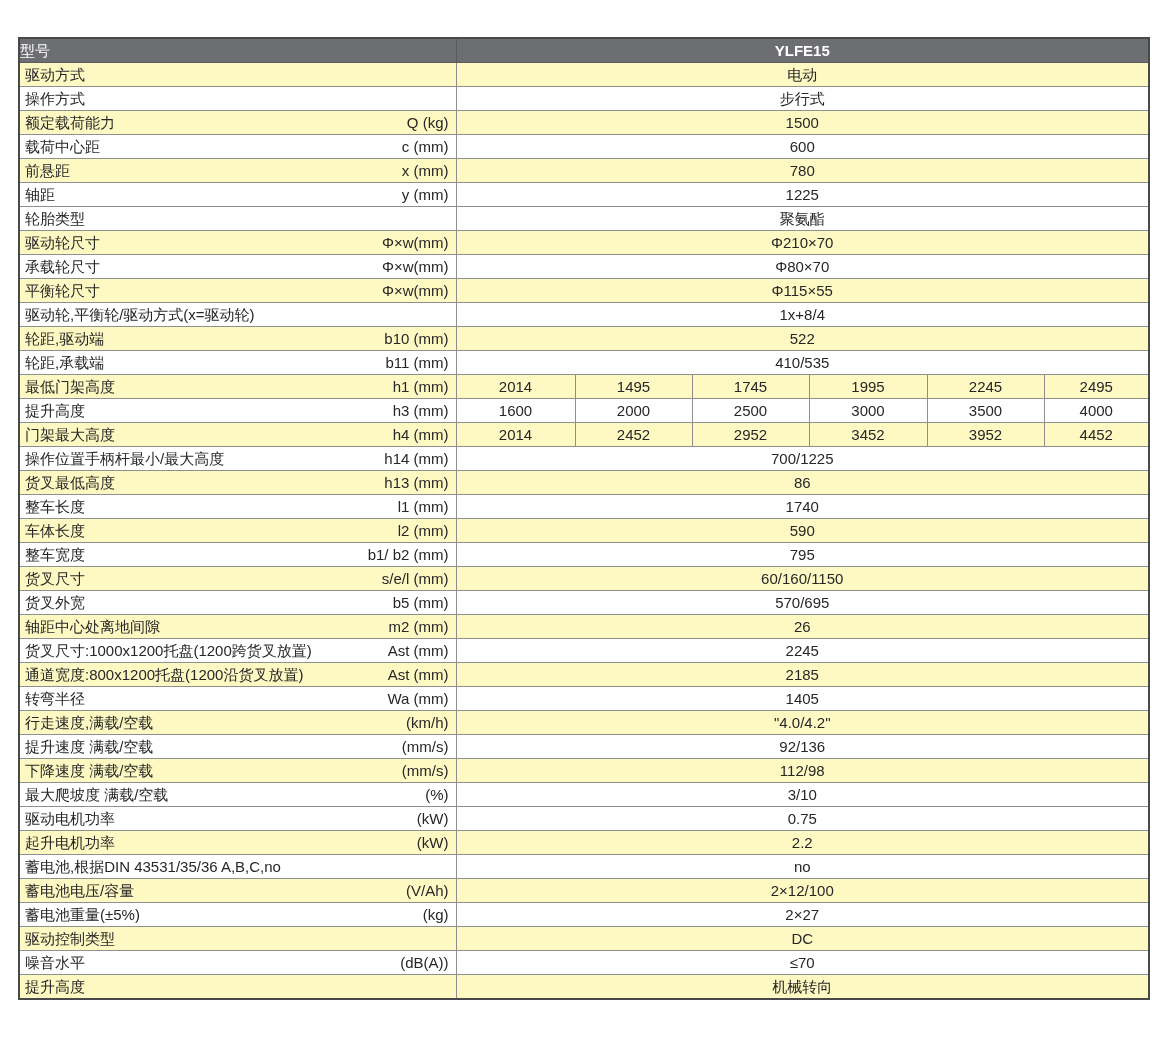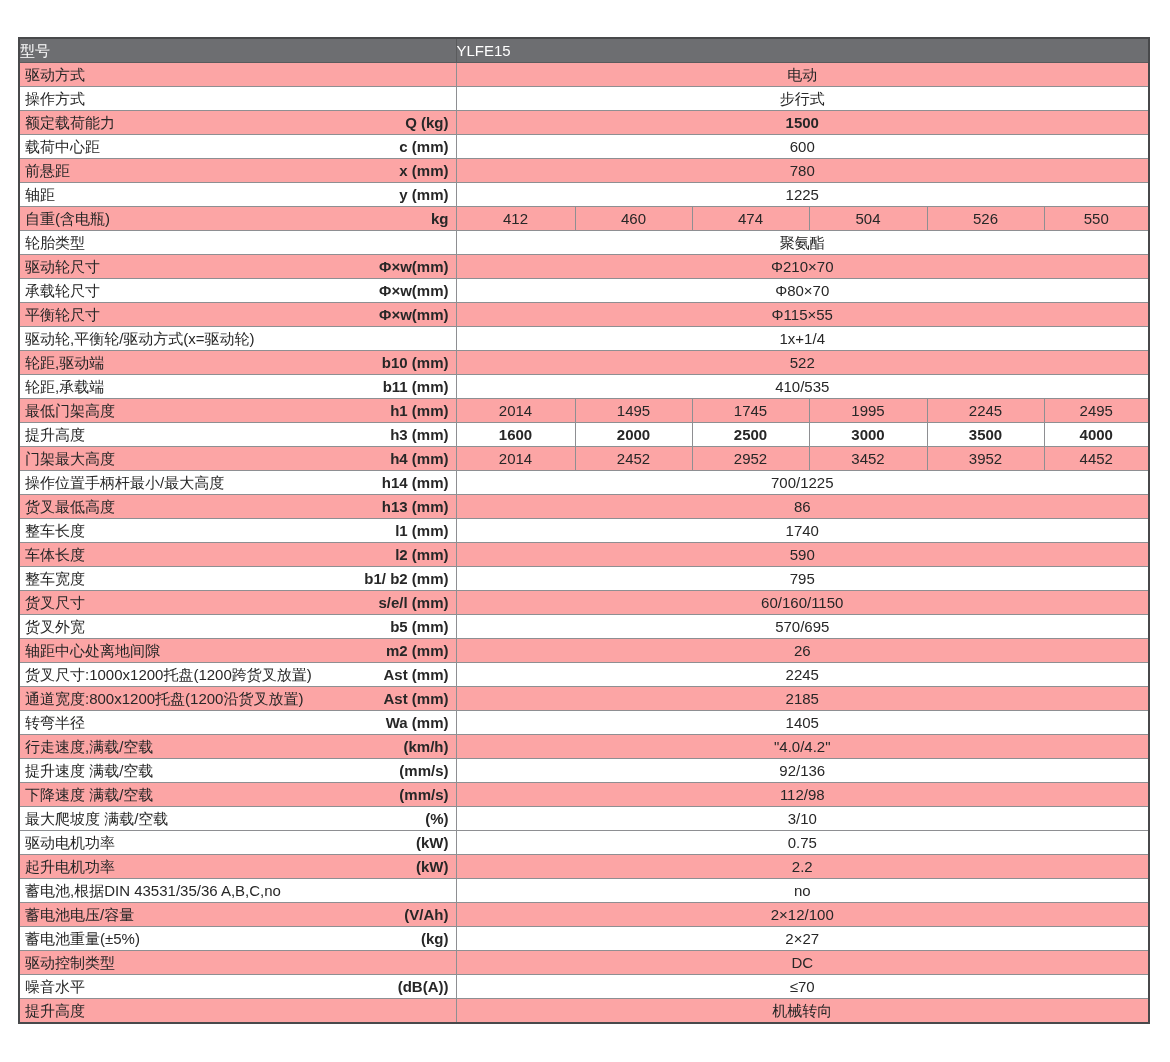--- a/index.html
+++ b/index.html
@@ -36,37 +36,37 @@
     background: #6d6e71;
     color: #ffffff;
     border-color: #5a5b5d;
   }
   th.model-label {
     text-align: left;
     font-weight: 400;
     padding-left: 6px;
   }
   th.model-value {
-    text-align: left;
-    font-weight: 400;
+    text-align: center;
+    font-weight: 700;
   }
   td.label-cell .lcell {
     display: flex;
     justify-content: space-between;
     align-items: baseline;
     padding: 0 7px 0 5px;
   }
   td.label-cell .lab { text-align: left; }
-  td.label-cell .unit { text-align: right; font-weight: bold; }
+  td.label-cell .unit { text-align: right; }
   td.val {
     text-align: center;
     font-weight: 400;
   }
-  tr.alt { background: #fca5a5; }
-  tr.bold td.val { font-weight: 700; }
+  tr.alt { background: #fef9c3; }
+  tr.bold td.val { font-weight: 400; }
 </style>
 </head>
 <body>
 
 <div class="table-wrap">
   <table class="spec">
     <colgroup>
       <col style="width:437px">
       <col style="width:119px">
       <col style="width:117px">
@@ -129,34 +129,20 @@
         </tr>
         <tr>
           <td class="label-cell">
             <div class="lcell">
               <span class="lab">轴距</span>
               <span class="unit">y (mm)</span>
             </div>
           </td>
           <td class="val" colspan="6">1225</td>
         </tr>
-        <tr class="alt">
-          <td class="label-cell">
-            <div class="lcell">
-              <span class="lab">自重(含电瓶)</span>
-              <span class="unit">kg</span>
-            </div>
-          </td>
-          <td class="val">412</td>
-          <td class="val">460</td>
-          <td class="val">474</td>
-          <td class="val">504</td>
-          <td class="val">526</td>
-          <td class="val">550</td>
-        </tr>
         <tr>
           <td class="label-cell">
             <div class="lcell">
               <span class="lab">轮胎类型</span>
               <span class="unit"></span>
             </div>
           </td>
           <td class="val" colspan="6">聚氨酯</td>
         </tr>
         <tr class="alt">
@@ -186,21 +172,21 @@
           </td>
           <td class="val" colspan="6">Φ115×55</td>
         </tr>
         <tr>
           <td class="label-cell">
             <div class="lcell">
               <span class="lab">驱动轮,平衡轮/驱动方式(x=驱动轮)</span>
               <span class="unit"></span>
             </div>
           </td>
-          <td class="val" colspan="6">1x+1/4</td>
+          <td class="val" colspan="6">1x+8/4</td>
         </tr>
         <tr class="alt">
           <td class="label-cell">
             <div class="lcell">
               <span class="lab">轮距,驱动端</span>
               <span class="unit">b10 (mm)</span>
             </div>
           </td>
           <td class="val" colspan="6">522</td>
         </tr>

